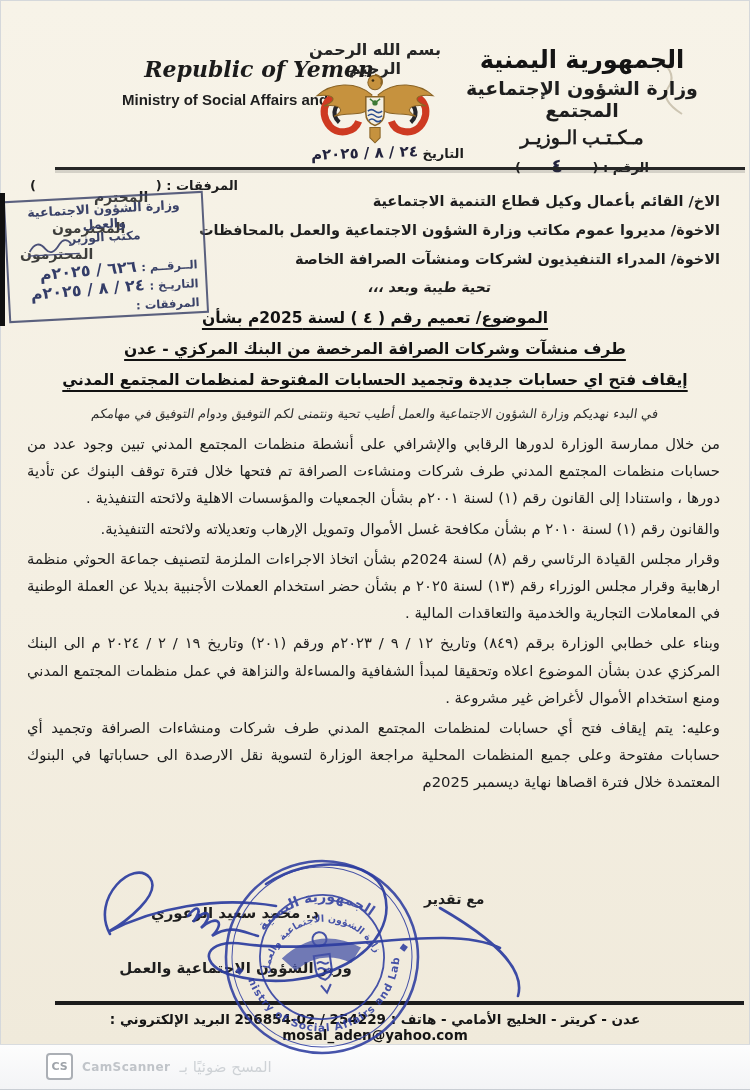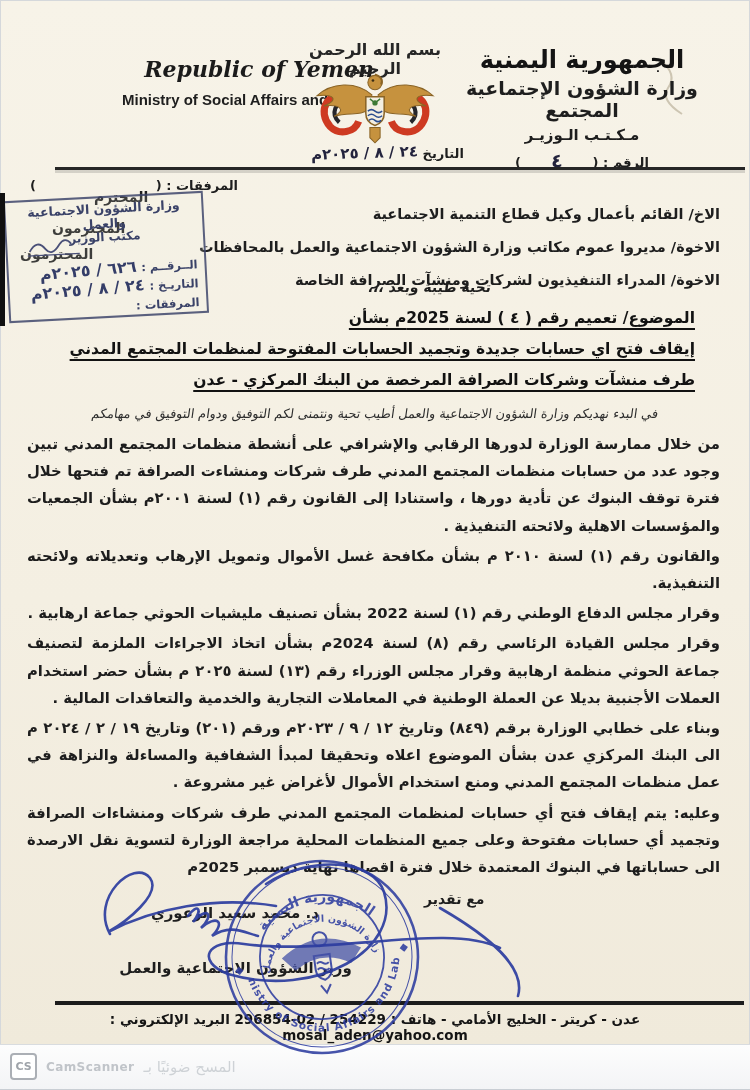--- a/index.html
+++ b/index.html
@@ -11,82 +11,82 @@
   .lh-en{position:absolute;left:40px;top:56px;width:334px;text-align:right;}
   .lh-en-1{font-family:"DejaVu Serif",serif;font-style:italic;font-weight:700;font-size:22px;color:#1b1b1b;}
   .lh-en-2{font-family:"Liberation Sans",sans-serif;font-weight:700;font-size:15px;margin-top:9px;}
   .lh-en-3{font-family:"Liberation Sans",sans-serif;font-weight:700;font-size:15px;margin-top:9px;letter-spacing:.6px;}
   .bismillah{position:absolute;left:300px;top:40px;width:150px;text-align:center;
     font-size:16px;font-weight:700;color:#262626;direction:rtl;}
   .emblem{position:absolute;left:308px;top:58px;width:134px;height:94px;}
   .lh-ar{position:absolute;right:14px;top:46px;width:308px;text-align:center;direction:rtl;}
   .lh-ar-1{font-size:24px;font-weight:700;color:#141414;transform:scaleY(1.05);}
   .lh-ar-2{font-size:19px;font-weight:700;margin-top:3px;}
-  .lh-ar-3{font-size:15px;font-weight:700;margin-top:5px;}
+  .lh-ar-3{font-size:19px;font-weight:700;margin-top:5px;font-family:Liberation Serif, serif;}
   .fld{font-size:13px;font-weight:700;direction:rtl;}
   .fld-num{margin-top:5px;}
   .gap{display:inline-block;}
   .hw{font-weight:700;color:#23233d;display:inline-block;transform:rotate(-2deg);}
   .hw-4{font-size:19px;}
   .fld-date{position:absolute;left:295px;top:144px;width:185px;text-align:center;}
   .fld-date .hw{font-size:15px;}
   .fld-attach{position:absolute;left:16px;top:147px;width:222px;margin-top:31px;}
   .rule-top{position:absolute;left:55px;right:5px;top:167px;height:3px;background:#262626;
     box-shadow:0 3px 0 rgba(60,60,60,.18);}
   
   .addr{position:absolute;right:30px;top:191px;width:555px;direction:rtl;text-align:right;
     font-size:14.5px;font-weight:700;line-height:20px;z-index:1;}
-  .addr p{margin:13px 0 9px 0;}
+  .addr p{margin:0 0 9px 0;}
   .hon{position:absolute;font-size:14px;font-weight:700;z-index:1;direction:rtl;}
   .hon1{left:94px;top:189px;}
   .hon2{left:52px;top:220px;}
   .hon3{left:20px;top:246px;}
   .greeting{position:absolute;left:368px;top:279px;font-size:14px;font-weight:600;
     direction:rtl;transform:skewX(-7deg);}
   
   .rstamp{position:absolute;left:6px;top:196px;width:200px;height:122px;z-index:5;
     border:2.5px solid rgba(56,63,102,.82);transform:rotate(-3deg);
     color:#3a4268;direction:rtl;padding:3px 7px;box-sizing:border-box;
     background:rgba(244,239,228,.15);}
   .rs1{font-size:12.5px;font-weight:700;text-align:center;}
   .rs2{font-size:12px;font-weight:700;text-align:center;margin-top:-1px;}
   .rs-row{font-size:11.5px;font-weight:700;display:flex;align-items:center;gap:5px;line-height:19px;}
   .rs-row .hw{font-size:16px;letter-spacing:1px;color:#343d68;}
   .rs-scribble{position:absolute;left:18px;top:38px;}
   
-  .subject{position:absolute;left:55px;right:55px;top:309px;direction:rtl;
+  .subject{position:absolute;left:55px;right:55px;top:309px;text-align:center;direction:rtl;
     font-size:15.5px;font-weight:700;color:#121212;}
   .subject div{margin-bottom:13px;text-decoration:underline;text-underline-offset:5px;
     text-decoration-thickness:1.5px;}
   .opening{position:absolute;left:40px;right:40px;top:406px;text-align:center;direction:rtl;
     font-size:12.8px;font-weight:500;color:#2d2d2d;transform:skewX(-8deg);}
   
   .body{position:absolute;left:27px;right:30px;top:430px;direction:rtl;text-align:justify;
-    font-size:14.8px;font-weight:700;line-height:27.2px;color:#1d1d1d;z-index:1;}
+    font-size:14.8px;font-weight:400;line-height:27.2px;color:#1d1d1d;z-index:1;}
   .body p{margin:0 0 3px 0;}
   .closing{position:absolute;left:402px;top:891px;font-size:14px;font-weight:700;direction:rtl;z-index:2;margin-left:22px;}
   
   .sig-name{position:absolute;left:110px;top:904px;width:250px;text-align:center;
     font-size:15px;font-weight:700;direction:rtl;z-index:3;}
   .sig-title{position:absolute;left:88px;top:959px;width:295px;text-align:center;
     font-size:15px;font-weight:700;direction:rtl;z-index:3;}
   .sig{position:absolute;left:68px;top:850px;z-index:6;}
   .ostamp{position:absolute;left:220px;top:855px;z-index:7;opacity:.88;}
   
   .rule-bot{position:absolute;left:55px;right:6px;top:1001px;height:3.5px;background:#1c1c1c;}
   .footer{position:absolute;left:22px;right:22px;top:1011px;text-align:center;direction:rtl;
     font-size:13.5px;font-weight:700;color:#141414;}
   
   .strip{position:absolute;left:0;top:1044px;width:750px;height:46px;
     background:linear-gradient(#fdfdfd,#f3f4f6);border-top:1px solid #d9dcdf;
     border-bottom:1px solid #c9ced4;box-sizing:border-box;}
   .wm{position:absolute;left:10px;top:1053px;display:flex;align-items:center;gap:9px;}
   .cs-box{width:23px;height:23px;border:2.5px solid #abafb5;border-radius:4px;
     display:flex;align-items:center;justify-content:center;
-    font-size:11px;font-weight:700;color:#9fa4aa;background:#fff;}
+    font-size:11px;font-weight:700;color:#9fa4aa;background:#fff;margin-left:36px;}
   .wm-name{font-size:12px;font-weight:600;color:#c0c4c9;letter-spacing:.4px;}
   .wm-ar{font-size:15px;color:#ced2d6;direction:rtl;}
   
   .edge-bar{position:absolute;left:0;top:193px;width:5px;height:133px;background:#101010;z-index:8;}
   .pencil{position:absolute;left:650px;top:52px;z-index:0;}
 </style>
 </head>
 <body>
 
 <div class="page">
@@ -168,30 +168,29 @@
       <span>التاريـخ :</span>
       <span class="hw">٢٤ / ٨ / ٢٠٢٥م</span>
     </div>
     <div class="rs-row">
       <span>المرفقات :</span>
     </div>
   </div>
 
   <div class="subject">
     <div>الموضوع/ تعميم رقم ( ٤ ) لسنة 2025م بشأن</div>
+    <div>طرف منشآت وشركات الصرافة المرخصة من البنك المركزي - عدن</div>
     <div>إيقاف فتح اي حسابات جديدة وتجميد الحسابات المفتوحة لمنظمات المجتمع المدني</div>
-    <div>طرف منشآت وشركات الصرافة المرخصة من البنك المركزي - عدن</div>
   </div>
 
   <div class="opening">في البدء نهديكم وزارة الشؤون الاجتماعية والعمل أطيب تحية ونتمنى لكم التوفيق ودوام التوفيق في مهامكم</div>
 
   <div class="body">
     <p>من خلال ممارسة الوزارة لدورها الرقابي والإشرافي على أنشطة منظمات المجتمع المدني تبين وجود عدد من حسابات منظمات المجتمع المدني طرف شركات ومنشاءت الصرافة تم فتحها خلال فترة توقف البنوك عن تأدية دورها ، واستنادا إلى القانون رقم (١) لسنة ٢٠٠١م بشأن الجمعيات والمؤسسات الاهلية ولائحته التنفيذية .</p>
     <p>والقانون رقم (١) لسنة ٢٠١٠ م بشأن مكافحة غسل الأموال وتمويل الإرهاب وتعديلاته ولائحته التنفيذية.</p>
-    <p>وقرار مجلس الدفاع الوطني رقم (١) لسنة 2022 بشأن تصنيف مليشيات الحوثي جماعة ارهابية .</p>
     <p>وقرار مجلس القيادة الرئاسي رقم (٨) لسنة 2024م بشأن اتخاذ الاجراءات الملزمة لتصنيف جماعة الحوثي منظمة ارهابية وقرار مجلس الوزراء رقم (١٣) لسنة ٢٠٢٥ م بشأن حضر استخدام العملات الأجنبية بديلا عن العملة الوطنية في المعاملات التجارية والخدمية والتعاقدات المالية .</p>
     <p>وبناء على خطابي الوزارة برقم (٨٤٩) وتاريخ ١٢ / ٩ / ٢٠٢٣م ورقم (٢٠١) وتاريخ ١٩ / ٢ / ٢٠٢٤ م الى البنك المركزي عدن بشأن الموضوع اعلاه وتحقيقا لمبدأ الشفافية والمساءلة والنزاهة في عمل منظمات المجتمع المدني ومنع استخدام الأموال لأغراض غير مشروعة .</p>
     <p>وعليه: يتم إيقاف فتح أي حسابات لمنظمات المجتمع المدني طرف شركات ومنشاءات الصرافة وتجميد أي حسابات مفتوحة وعلى جميع المنظمات المحلية مراجعة الوزارة لتسوية نقل الارصدة الى حساباتها في البنوك المعتمدة خلال فترة اقصاها نهاية ديسمبر 2025م</p>
   </div>
 
   <div class="closing">مع تقدير</div>
 
   <div class="sig-name">د. محمد سعيد الزعوري</div>
   <div class="sig-title">وزير الشؤون الاجتماعية والعمل</div>
 

